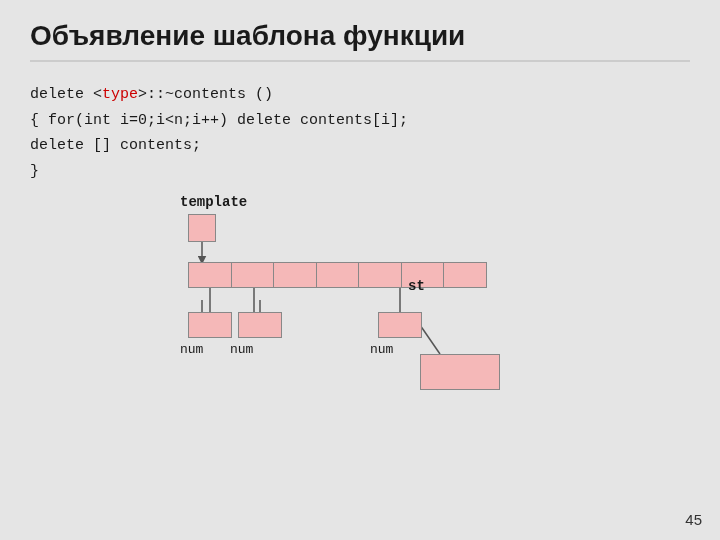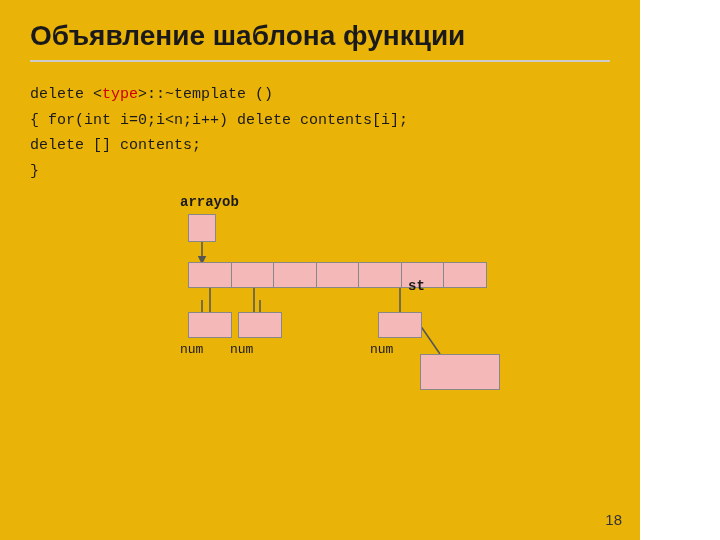--- a/index.html
+++ b/index.html
@@ -7,23 +7,23 @@
     body {
       width: 720px;
       height: 540px;
       background: #ffffff;
       font-family: Arial, sans-serif;
       overflow: hidden;
       position: relative;
     }
 
     .slide {
-      width: 640px;
+      width: 720px;
       height: 540px;
-      background: #eab308;
+      background: #e5e5e5;
       position: relative;
       padding: 20px 30px;
     }
 
     .title {
       font-size: 28px;
       font-weight: bold;
       color: #1a1a1a;
       margin-bottom: 20px;
       border-bottom: 2px solid #ccc;
@@ -200,21 +200,21 @@
   </style>
 </head>
 <body>
 
 <div class="slide">
 
   <div class="title">Объявление шаблона функции</div>
 
   <div class="code-block">
     <div>
-      <span>   delete </span><span>&lt;</span><span class="kw-type">type</span><span>&gt;</span><span>::~template ()</span>
+      <span>   delete </span><span>&lt;</span><span class="kw-type">type</span><span>&gt;</span><span>::~contents ()</span>
     </div>
     <div>   {   for(int i=0;i&lt;n;i++) delete contents[i];</div>
     <div>      delete [] contents;</div>
     <div>   }</div>
   </div>
 
   <div class="diagram-area">
 
     <svg class="diagram-svg">
 
@@ -230,21 +230,21 @@
 
       <line x1="300" y1="131" x2="320" y2="160" stroke="#555" stroke-width="1.5"></line>
 
       <defs>
         <marker id="arr" markerWidth="6" markerHeight="6" refX="3" refY="3" orient="auto">
           <path d="M0,0 L0,6 L6,3 z" fill="#555"></path>
         </marker>
       </defs>
     </svg>
 
-    <div class="lbl-contents">arrayob</div>
+    <div class="lbl-contents">template</div>
 
     <div class="ptr-box-top"></div>
 
     <div class="array-row">
       <div class="array-cell"></div>
       <div class="array-cell"></div>
       <div class="array-cell"></div>
       <div class="array-cell"></div>
       <div class="array-cell"></div>
       <div class="array-cell"></div>
@@ -258,15 +258,15 @@
     <div class="sub-box-3"></div>
 
     <div class="bottom-box"></div>
 
     <div class="lbl-num1">num</div>
     <div class="lbl-num2">num</div>
     <div class="lbl-num3">num</div>
 
   </div>
 
-  <div class="page-number">18</div>
+  <div class="page-number">45</div>
 
 </div>
 
 </body></html>

